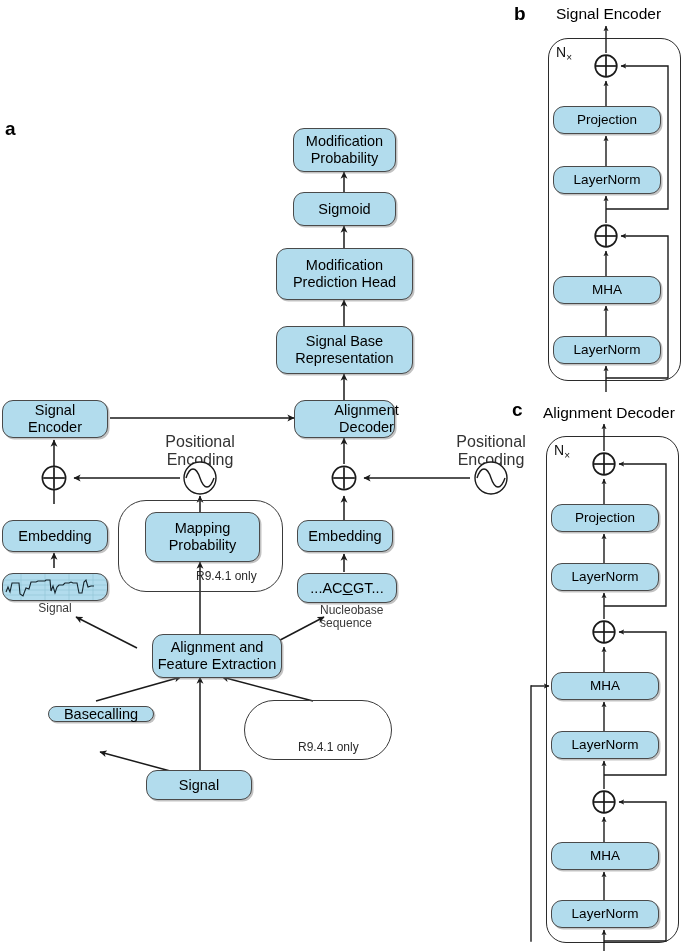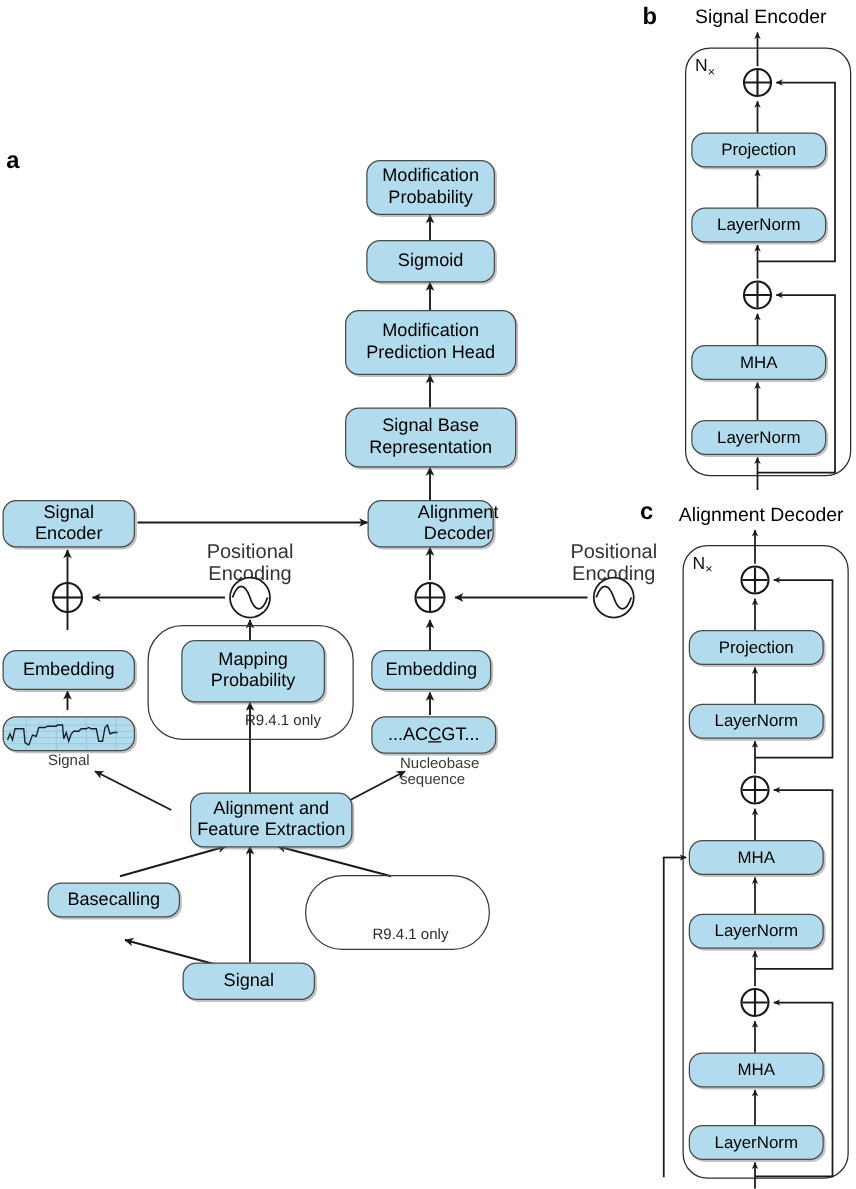--- a/index.html
+++ b/index.html
@@ -145,21 +145,21 @@
   <div class="wrap soft" style="left:118px;top:500px;width:165px;height:92px;border-radius:28px;"></div>
   <div class="node two" style="left:145px;top:512px;width:115px;height:50px;">
     <div><span>Mapping</span><br><span>Probability</span></div>
   </div>
   <div class="cap dark" style="left:196px;top:570px;width:90px;text-align:left;">R9.4.1 only</div>
 
   <div class="node two" style="left:136px;top:634px;width:130px;height:44px;margin-left:16px;">
     <div><span>Alignment and</span><br><span>Feature Extraction</span></div>
   </div>
 
-  <div class="node" style="left:38px;top:706px;width:106px;height:28px;">
+  <div class="node" style="left:48px;top:706px;width:106px;height:16px;">
     <span>Basecalling</span>
   </div>
 
   <div class="wrap soft" style="left:244px;top:700px;width:148px;height:60px;border-radius:30px;"></div>
   <div class="cap dark" style="left:298px;top:741px;width:90px;text-align:left;">R9.4.1 only</div>
 
   <div class="node" style="left:146px;top:770px;width:106px;height:30px;">
     <span>Signal</span>
   </div>
 

